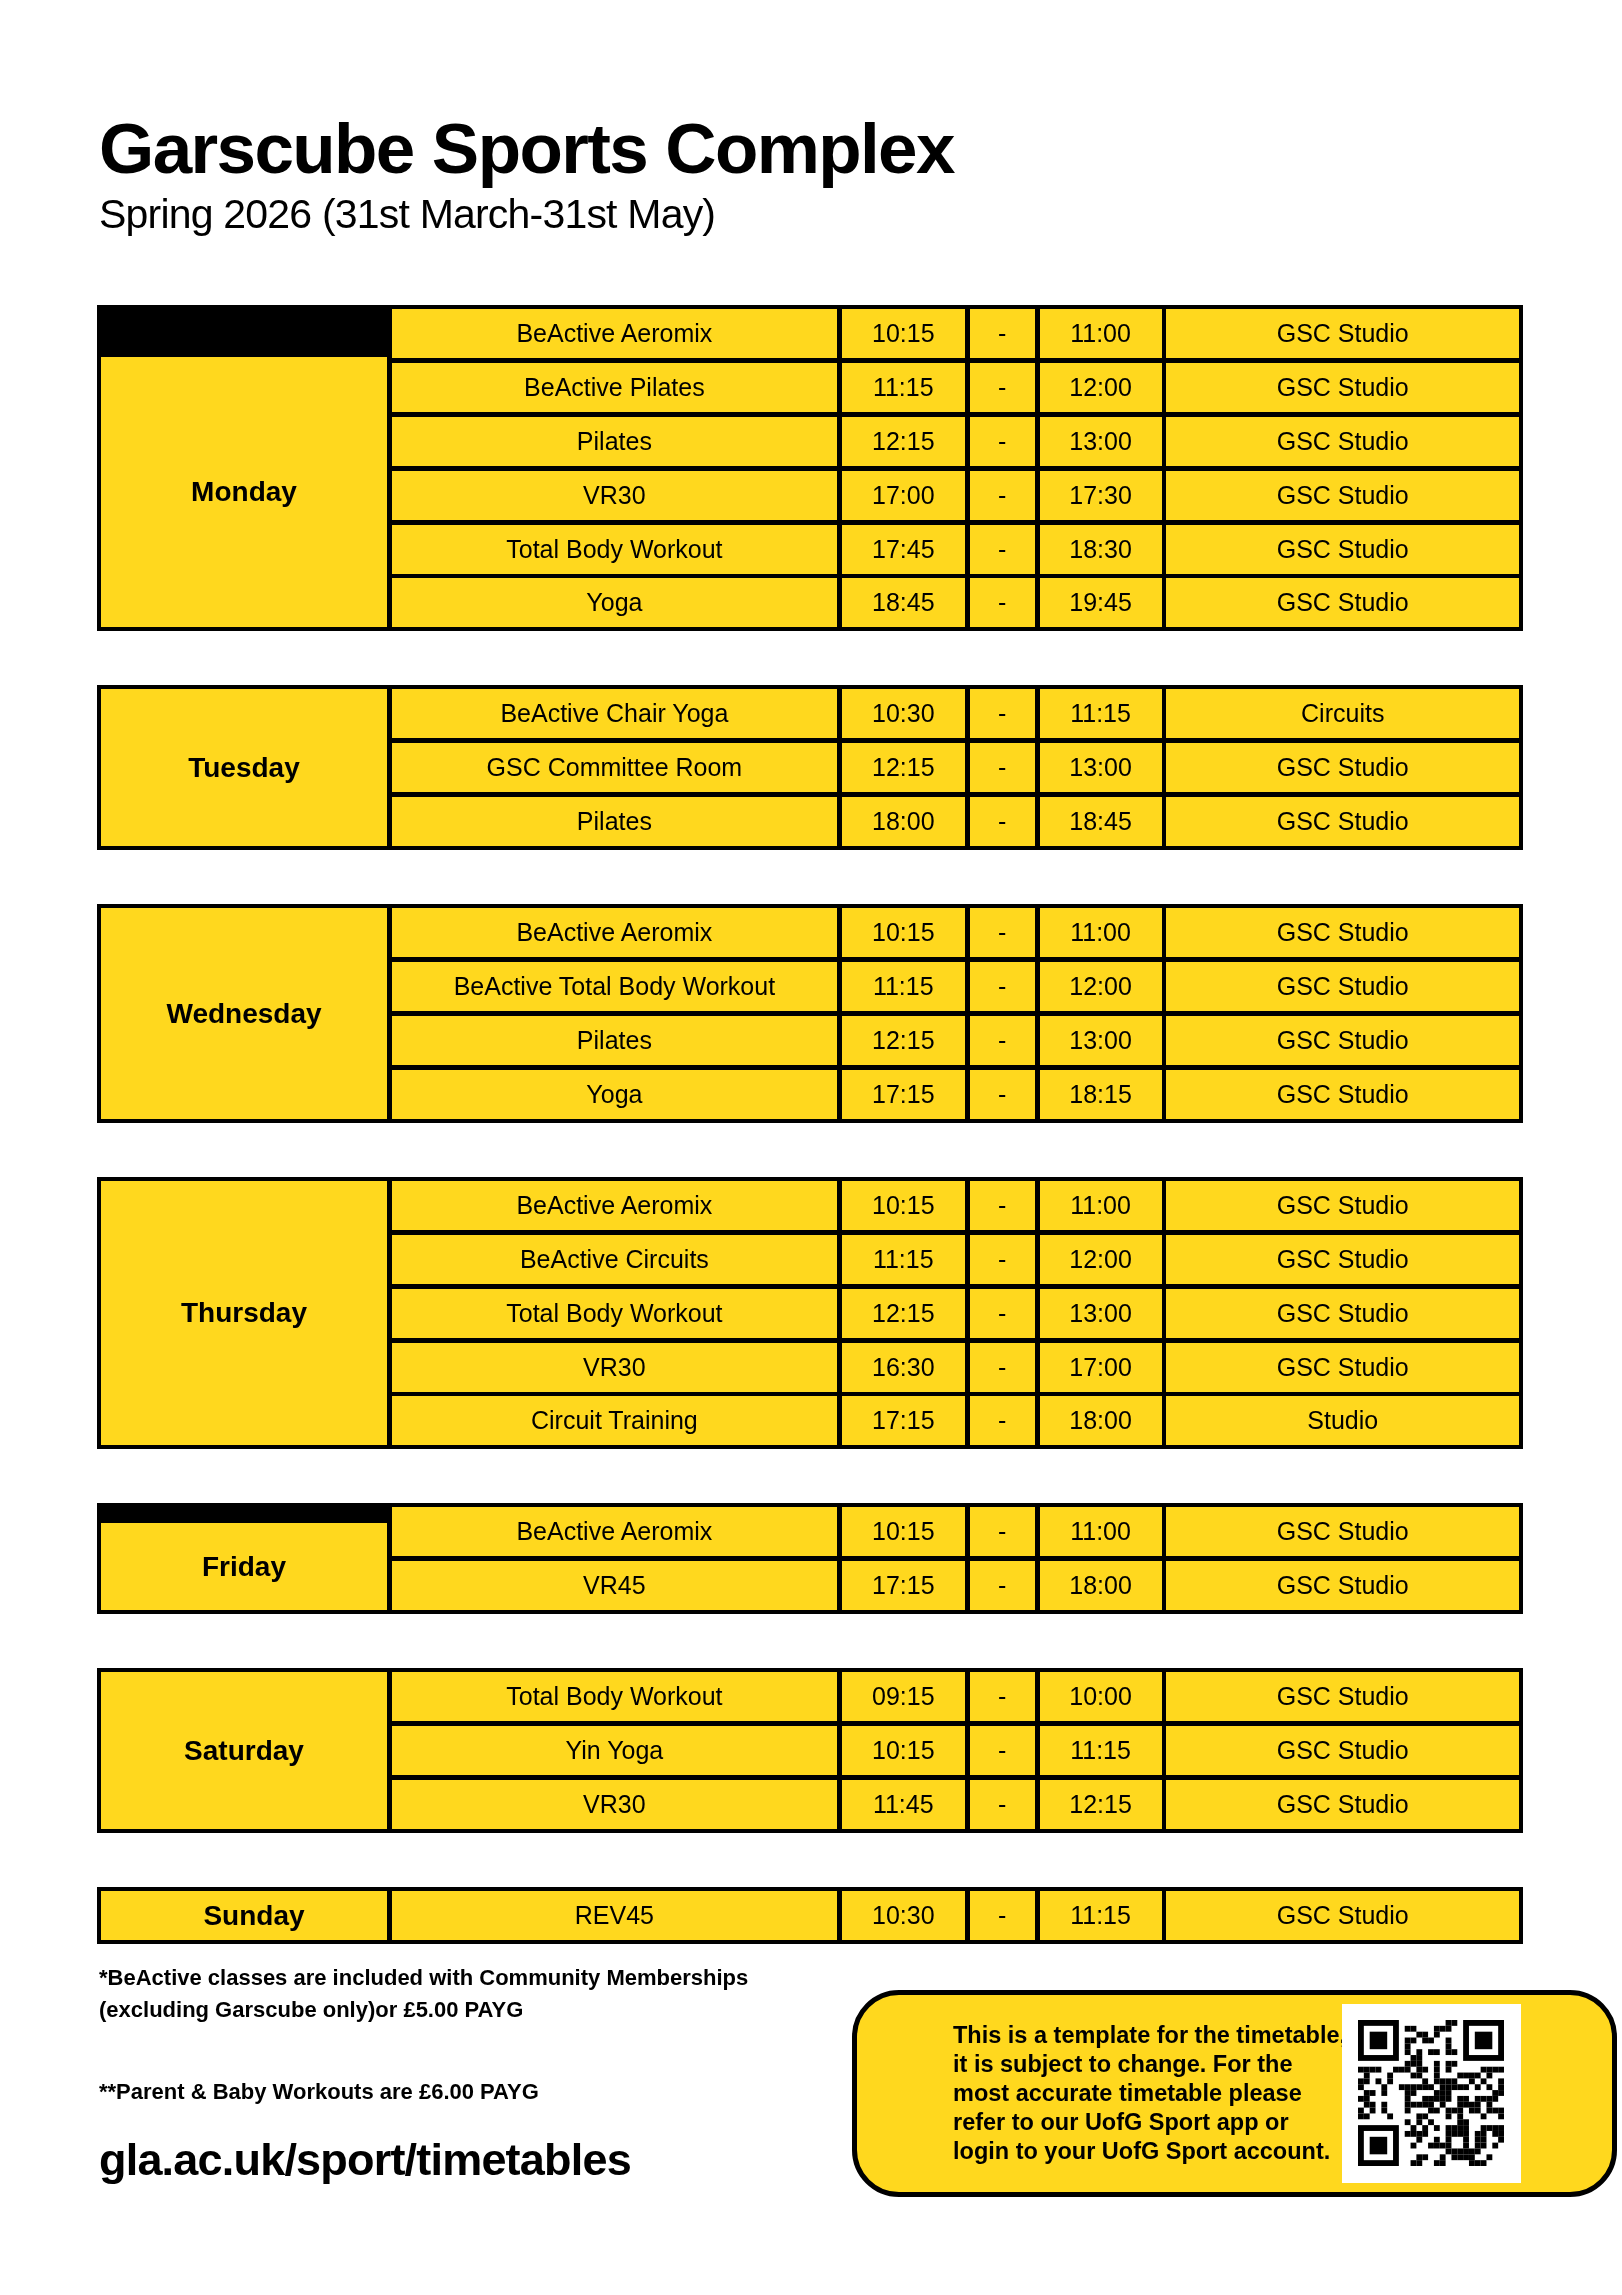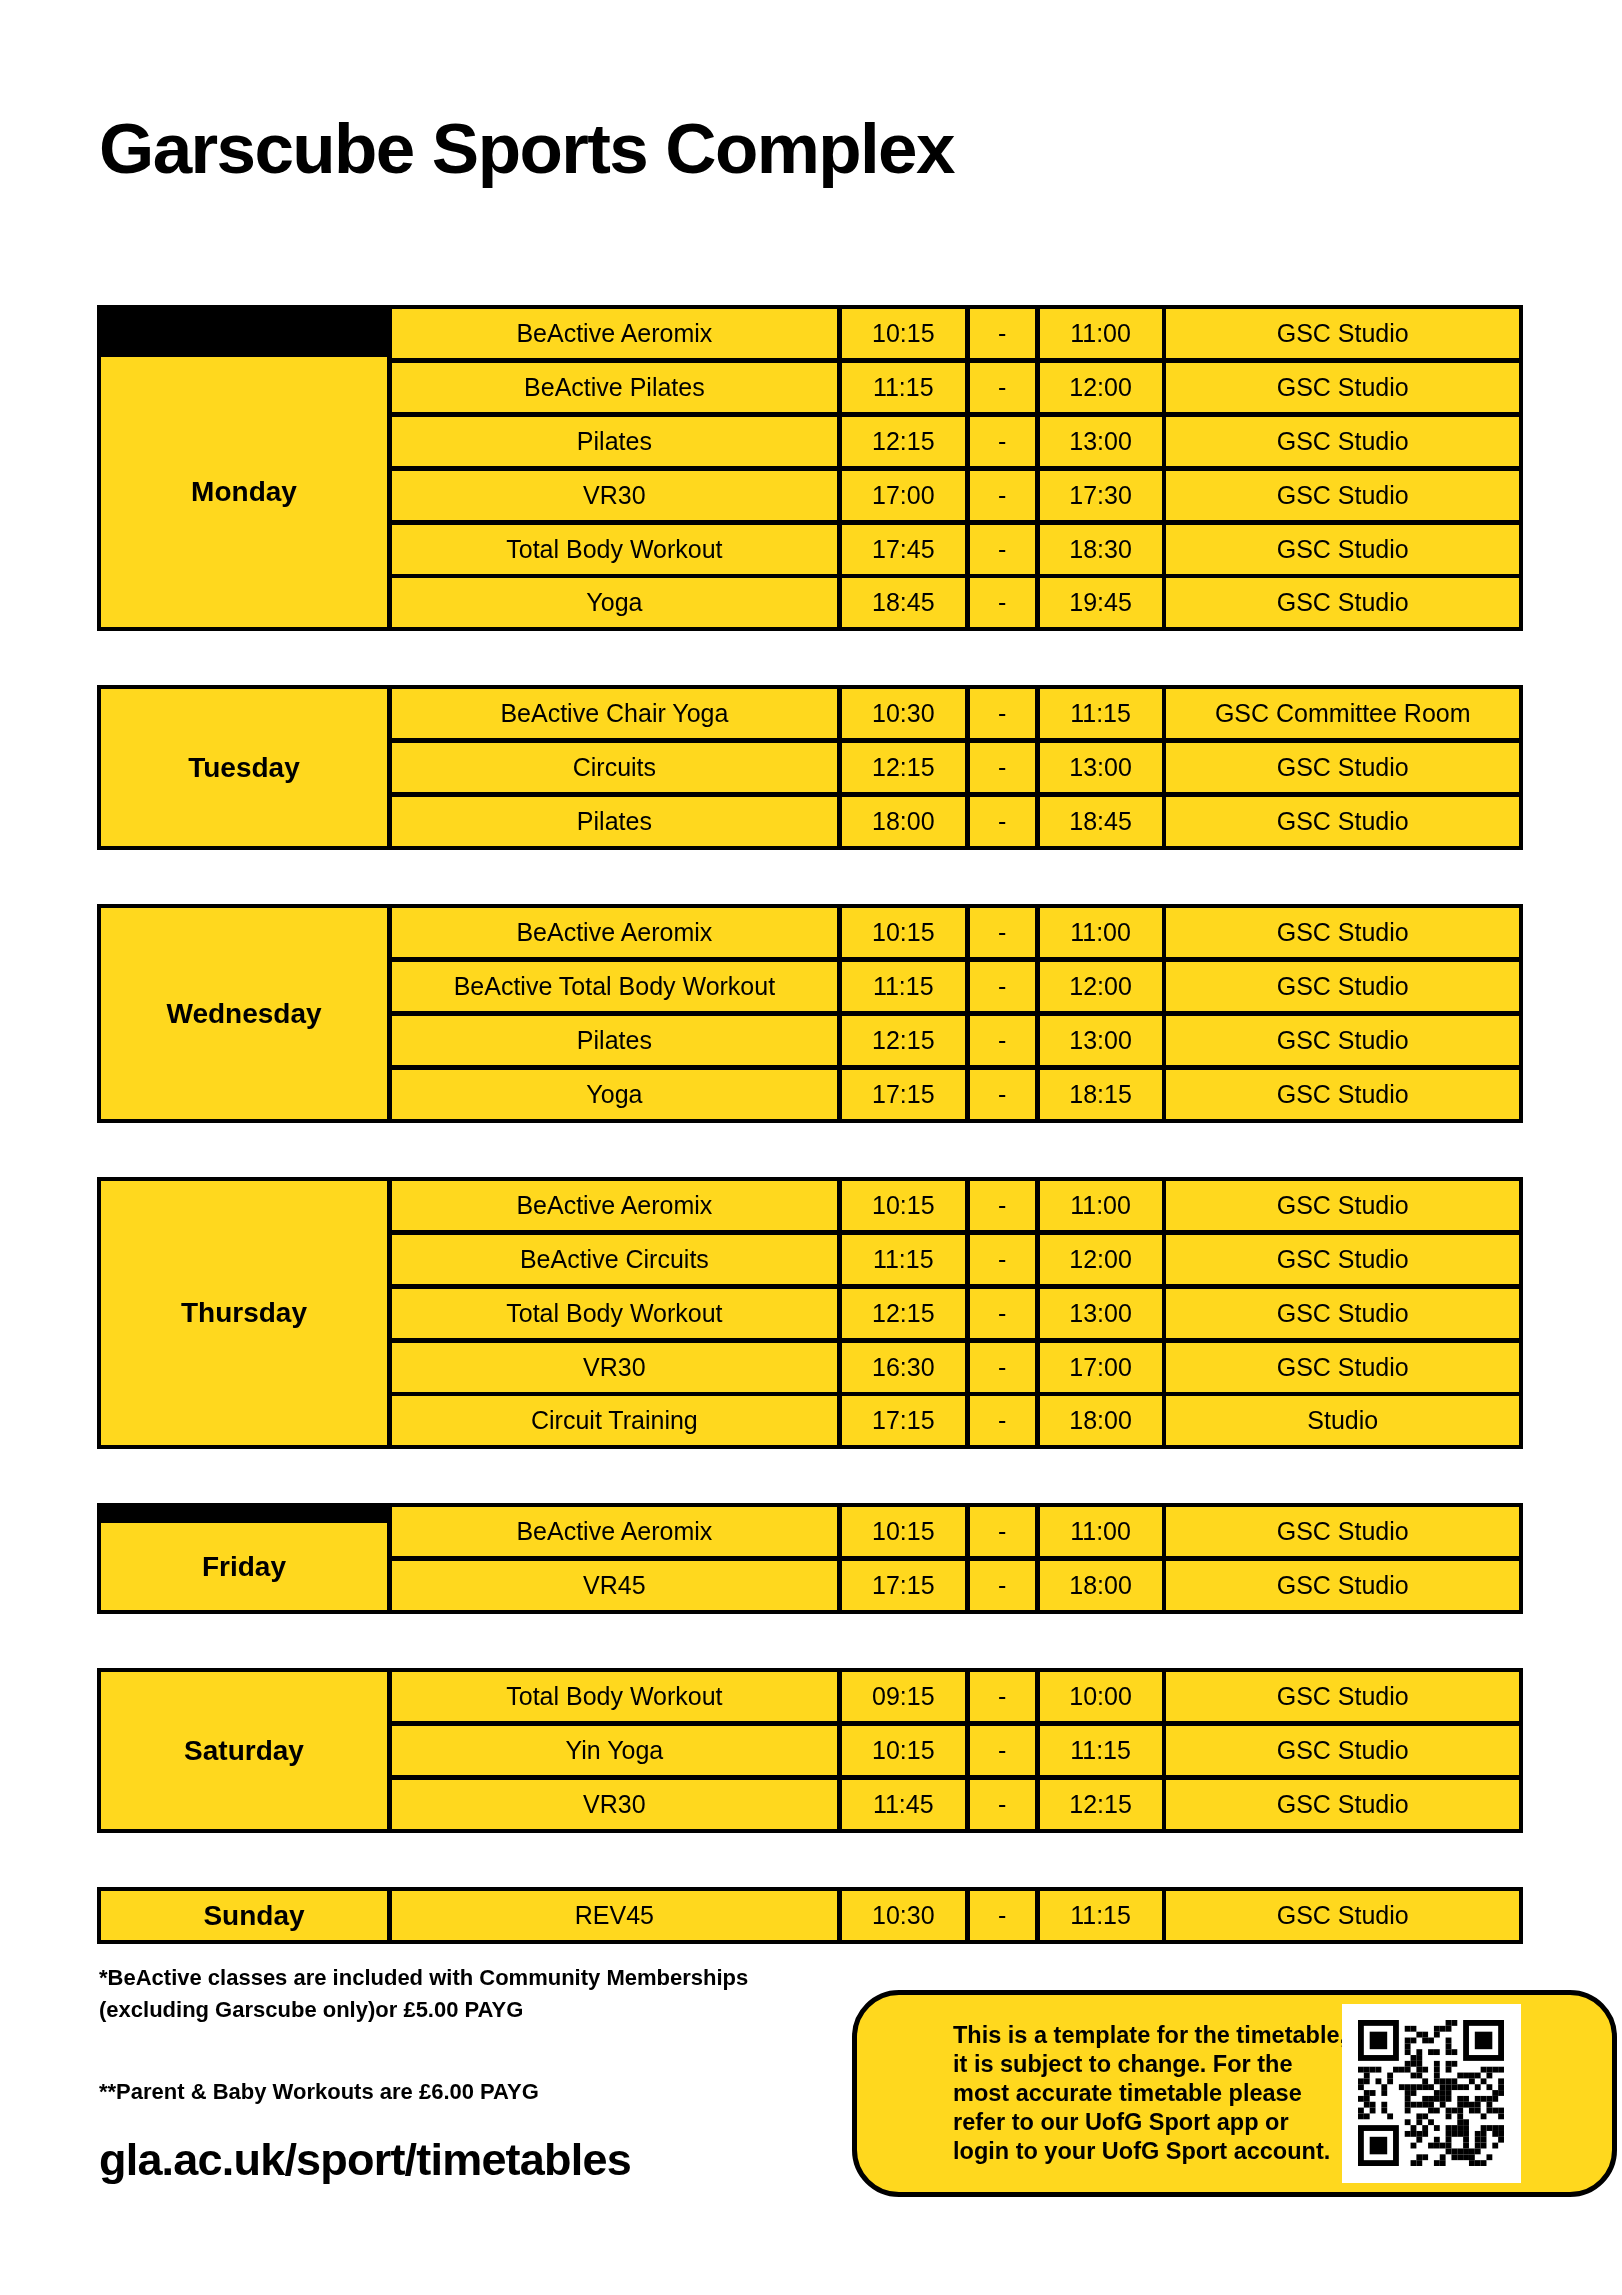--- a/index.html
+++ b/index.html
@@ -58,20 +58,21 @@
   }
   .qr-wrap svg { position:absolute; left:16px; top:16px; }
 </style>
 </head>
 <body>
 
 <div class="page">
 
   <div class="title-block">
     <h1 class="page-title">Garscube Sports Complex</h1>
+    <div class="page-subtitle">Spring 2026 (31st March-31st May)</div>
   </div>
 
 
   <div class="tables" id="tables">
       <div class="day-table">
         <div class="cell day-cell" style="grid-area: 1 / 1 / span 6; margin-top: 48px;">Monday</div>
         <div class="cell">BeActive Aeromix</div>
         <div class="cell">10:15</div>
         <div class="cell">-</div>
         <div class="cell">11:00</div>
@@ -101,22 +102,22 @@
         <div class="cell">-</div>
         <div class="cell">19:45</div>
         <div class="cell">GSC Studio</div>
       </div>
       <div class="day-table">
         <div class="cell day-cell" style="grid-area: 1 / 1 / span 3;">Tuesday</div>
         <div class="cell">BeActive Chair Yoga</div>
         <div class="cell">10:30</div>
         <div class="cell">-</div>
         <div class="cell">11:15</div>
+        <div class="cell">Circuits</div>
         <div class="cell">GSC Committee Room</div>
-        <div class="cell">Circuits</div>
         <div class="cell">12:15</div>
         <div class="cell">-</div>
         <div class="cell">13:00</div>
         <div class="cell">GSC Studio</div>
         <div class="cell">Pilates</div>
         <div class="cell">18:00</div>
         <div class="cell">-</div>
         <div class="cell">18:45</div>
         <div class="cell">GSC Studio</div>
       </div>

